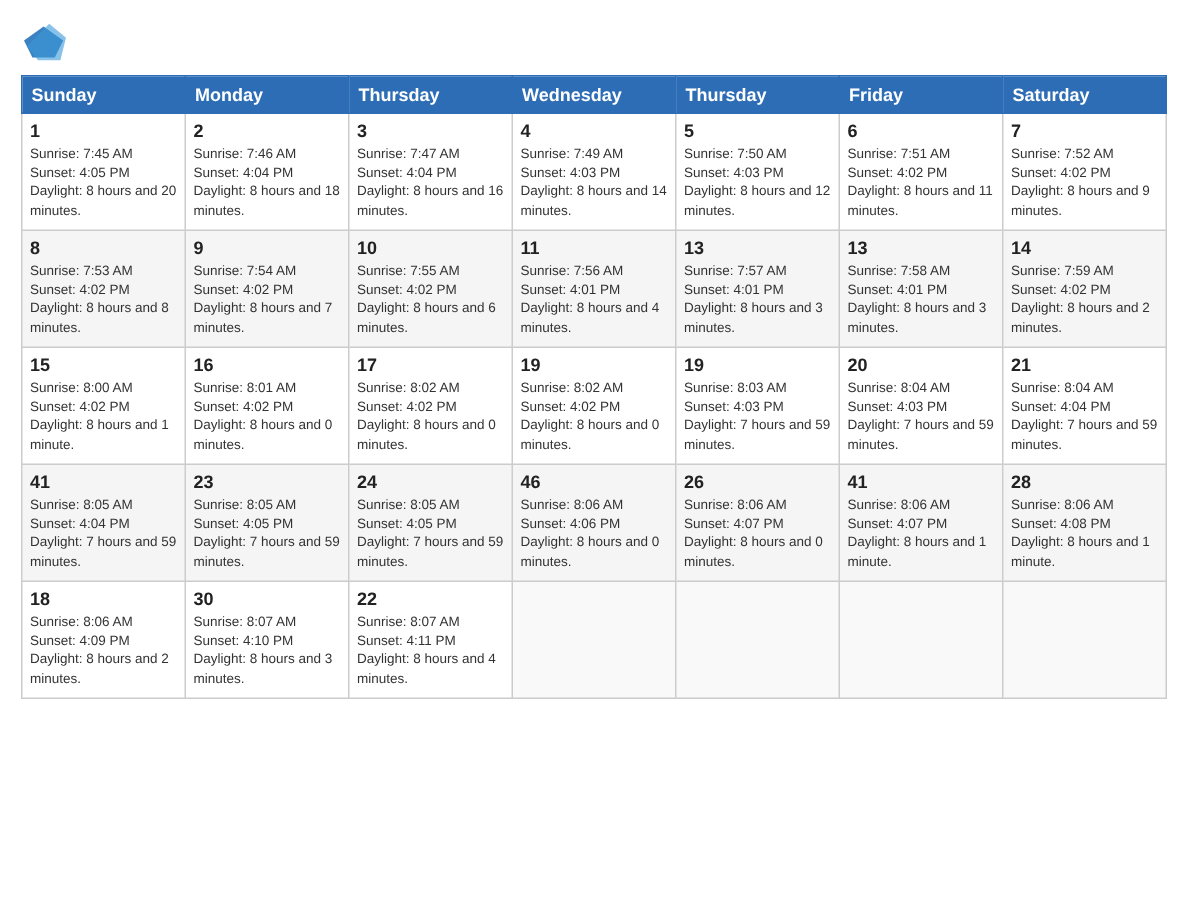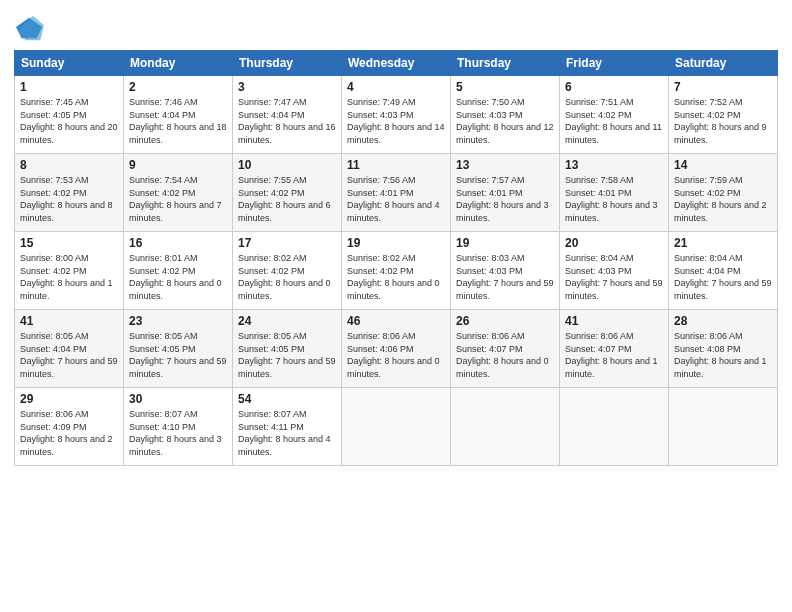--- a/index.html
+++ b/index.html
@@ -250,29 +250,29 @@
             <span class="day-number">41</span>
             <div class="day-info">Sunrise: 8:06 AM<br>Sunset: 4:07 PM<br>Daylight: 8 hours and 1 minute.</div>
           </td>
           <td>
             <span class="day-number">28</span>
             <div class="day-info">Sunrise: 8:06 AM<br>Sunset: 4:08 PM<br>Daylight: 8 hours and 1 minute.</div>
           </td>
         </tr>
         <tr>
           <td>
-            <span class="day-number">29</span>
+            <span class="day-number">18</span>
             <div class="day-info">Sunrise: 8:06 AM<br>Sunset: 4:09 PM<br>Daylight: 8 hours and 2 minutes.</div>
           </td>
           <td>
             <span class="day-number">30</span>
             <div class="day-info">Sunrise: 8:07 AM<br>Sunset: 4:10 PM<br>Daylight: 8 hours and 3 minutes.</div>
           </td>
           <td>
-            <span class="day-number">54</span>
+            <span class="day-number">22</span>
             <div class="day-info">Sunrise: 8:07 AM<br>Sunset: 4:11 PM<br>Daylight: 8 hours and 4 minutes.</div>
           </td>
           <td class="empty-cell"></td>
           <td class="empty-cell"></td>
           <td class="empty-cell"></td>
           <td class="empty-cell"></td>
         </tr>
       </tbody>
   </table>
 </div>

